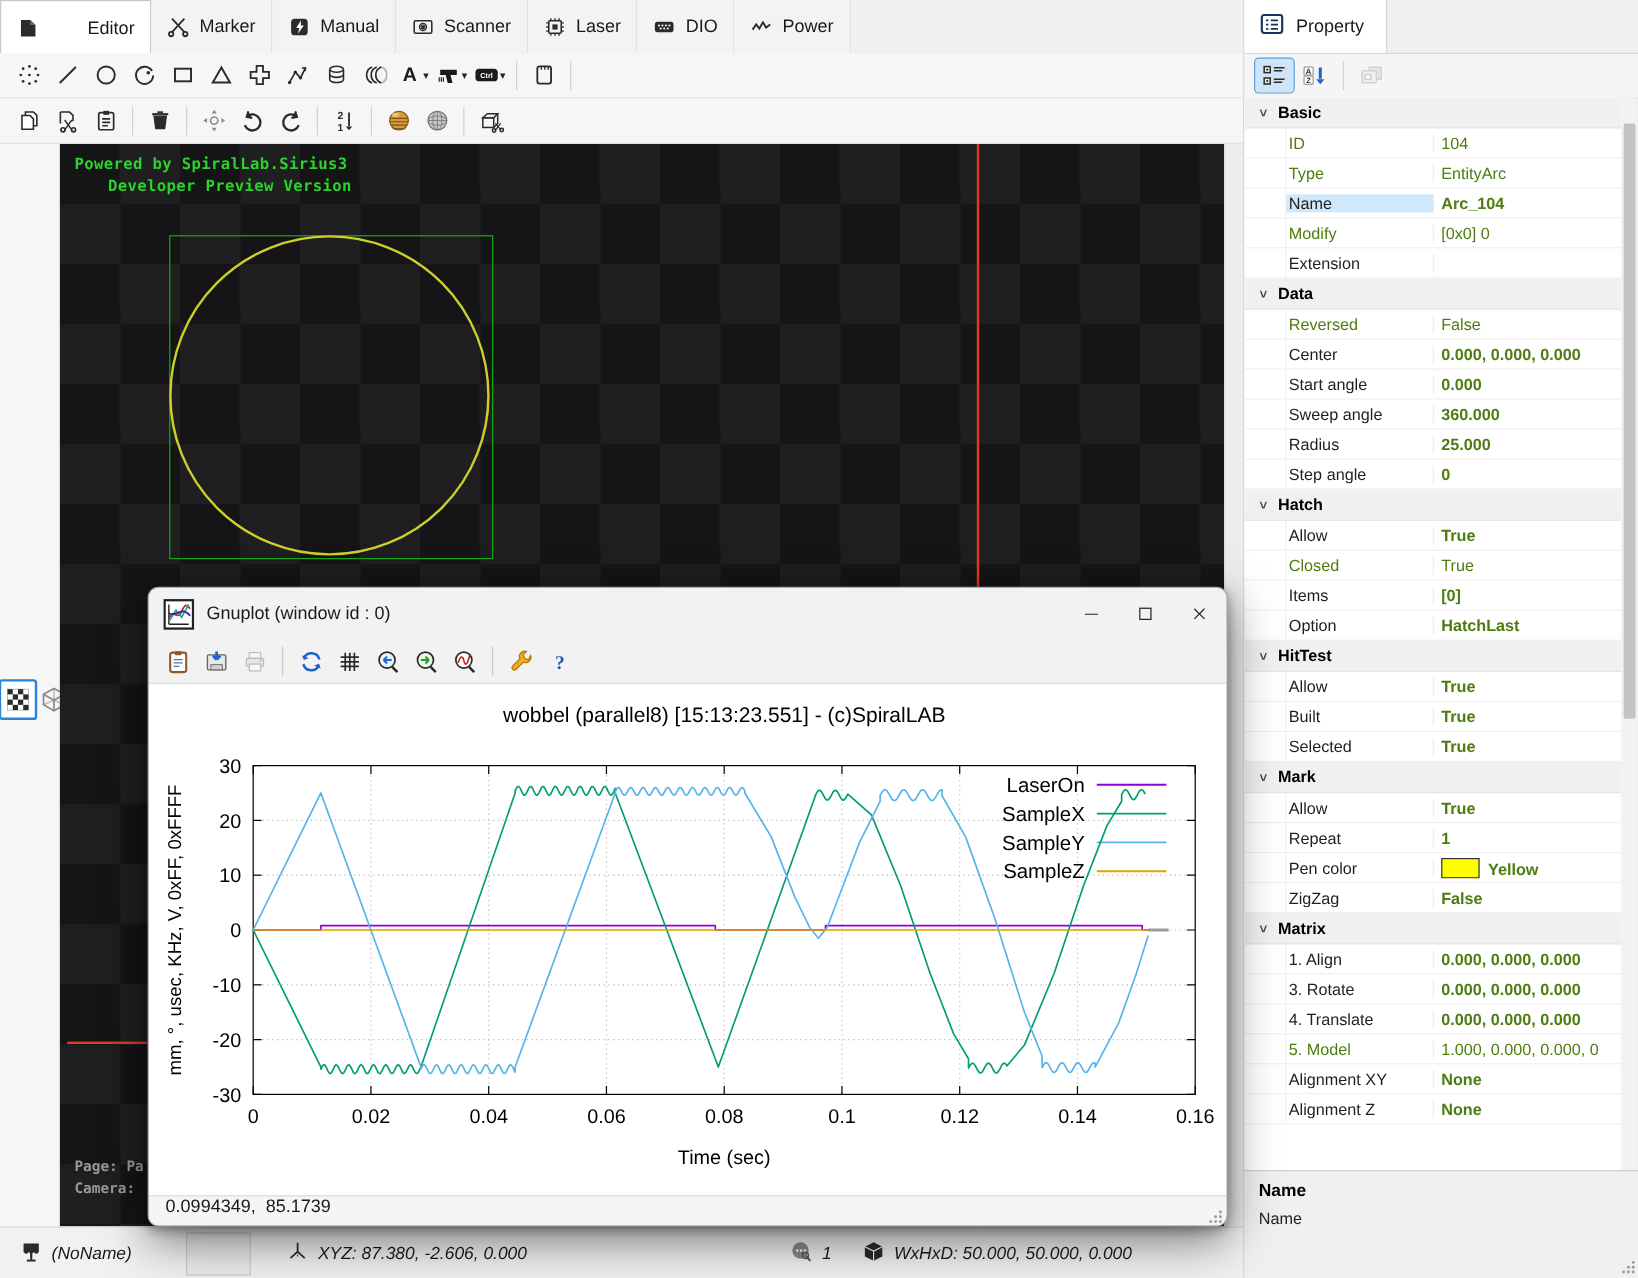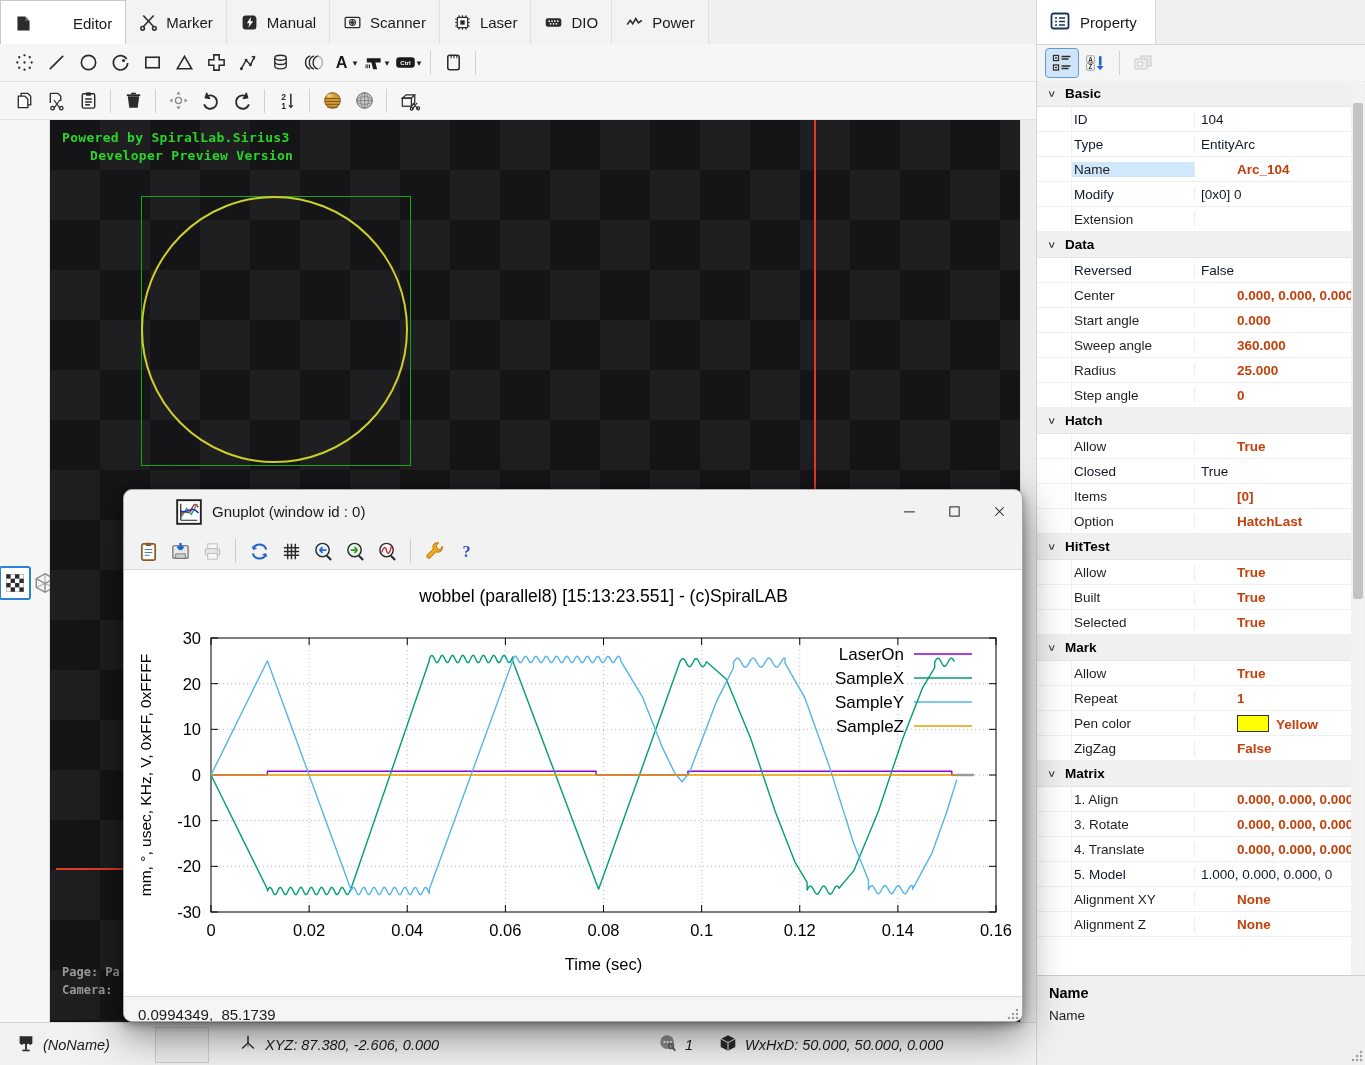--- a/index.html
+++ b/index.html
@@ -67,47 +67,47 @@
   #prop-toolbar .tb-btn.active{background:#cfe4f7;outline:1px solid #5b9bd5;}
   #prop-toolbar .tb-btn svg{width:22px;height:22px;}
 
   #prop-grid{position:absolute;left:0;top:81px;width:314px;height:894px;background:#fff;overflow:hidden;font-size:13.5px;}
   .pg-header{height:25px;background:#f0f0f0;display:flex;align-items:center;font-weight:bold;color:#000;border-bottom:1px solid #e4e4e4;}
   .pg-header .chev{display:inline-block;transform:rotate(90deg);font-size:11px;color:#444;width:14px;text-align:center;margin:0 6px 0 8px;}
   .pg-row{height:24px;display:flex;align-items:center;border-bottom:1px solid #efefef;color:#1f1f1f;}
   .pg-gutter{width:34px;height:100%;border-right:1px solid #f1f1f1;flex:none;}
   .pg-label{width:120px;flex:none;padding-left:2px;border-right:1px solid #ececec;white-space:nowrap;overflow:hidden;}
   .pg-value{flex:1;padding-left:6px;white-space:nowrap;overflow:hidden;display:flex;align-items:flex-end;gap:7px;}
-  .pg-value.bold{font-weight:bold;color:#c2410c;margin-left:36px;}
-  .pg-row.readonly .pg-label,.pg-row.readonly .pg-value{color:#0f172a;font-weight:normal;}
+  .pg-value.bold{font-weight:bold;color:#4d7c0f;}
+  .pg-row.readonly .pg-label,.pg-row.readonly .pg-value{color:#4d7c0f;font-weight:normal;}
   .pg-row.selected .pg-label{background:#cfe8fb;}
   .pg-swatch{width:30px;height:15px;border:1px solid #333;flex:none;}
   #prop-scroll{position:absolute;right:1px;top:81px;width:13px;height:894px;background:#f2f2f2;}
   #prop-thumb{position:absolute;left:1.5px;top:22px;width:10px;height:496px;background:#c3c3c3;border-radius:2px;}
   #prop-desc{position:absolute;left:0;top:975px;width:329px;height:90px;background:#f0f0f0;border-top:1px solid #cecece;box-sizing:border-box;padding:9px 12px;}
   #prop-desc-title{font-weight:bold;font-size:14.5px;color:#000;}
   #prop-desc-text{font-size:13.5px;color:#222;margin-top:7px;}
   .grip{position:absolute;right:2px;bottom:2px;width:14px;height:14px;}
 
   
   #gnuplot{position:absolute;left:123px;top:489px;width:900px;height:533px;background:#f2f2f2;
            border:1px solid #a9a9a9;border-radius:9px;box-shadow:0 12px 40px rgba(0,0,0,.5),0 3px 10px rgba(0,0,0,.35);
            box-sizing:border-box;overflow:hidden;z-index:50;}
-  #gp-titlebar{height:43px;display:flex;align-items:center;padding-left:12px;margin-left:40px;}
+  #gp-titlebar{height:43px;display:flex;align-items:center;padding-left:12px;}
   #gp-titlebar .gp-icon{width:26px;height:26px;margin-right:10px;}
   #gp-title{font-size:15px;color:#1a1a1a;flex:1;}
   .gp-winbtn{width:45px;height:43px;display:inline-flex;align-items:center;justify-content:center;}
   .gp-winbtn svg{width:17px;height:17px;}
   #gp-toolbar{height:36px;background:#f2f2f2;border-bottom:1px solid #dcdcdc;display:flex;align-items:center;padding-left:8px;}
   #gp-toolbar .tb-btn{width:29px;height:28px;}
   #gp-toolbar .tb-btn svg{width:21px;height:21px;}
   #gp-toolbar .tb-sep{height:24px;margin:0 7px;background:#c9c9c9;}
   #gp-plot{position:relative;height:426px;background:#fff;}
   #chart-svg{position:absolute;left:10px;top:2px;}
-  #gp-status{height:26px;background:#f5f5f5;border-top:1px solid #dcdcdc;display:flex;align-items:flex-end;
+  #gp-status{height:26px;background:#f5f5f5;border-top:1px solid #dcdcdc;display:flex;align-items:flex-start;
              padding-left:14px;font-size:15px;color:#1a1a1a;white-space:pre;position:relative;}
 </style>
 </head>
 <body>
 <div id="root">
 
   <div id="tabbar">
       <div class="tab active">
         <span style="display: inline-flex;">
           <svg viewBox="0 0 22 22">

